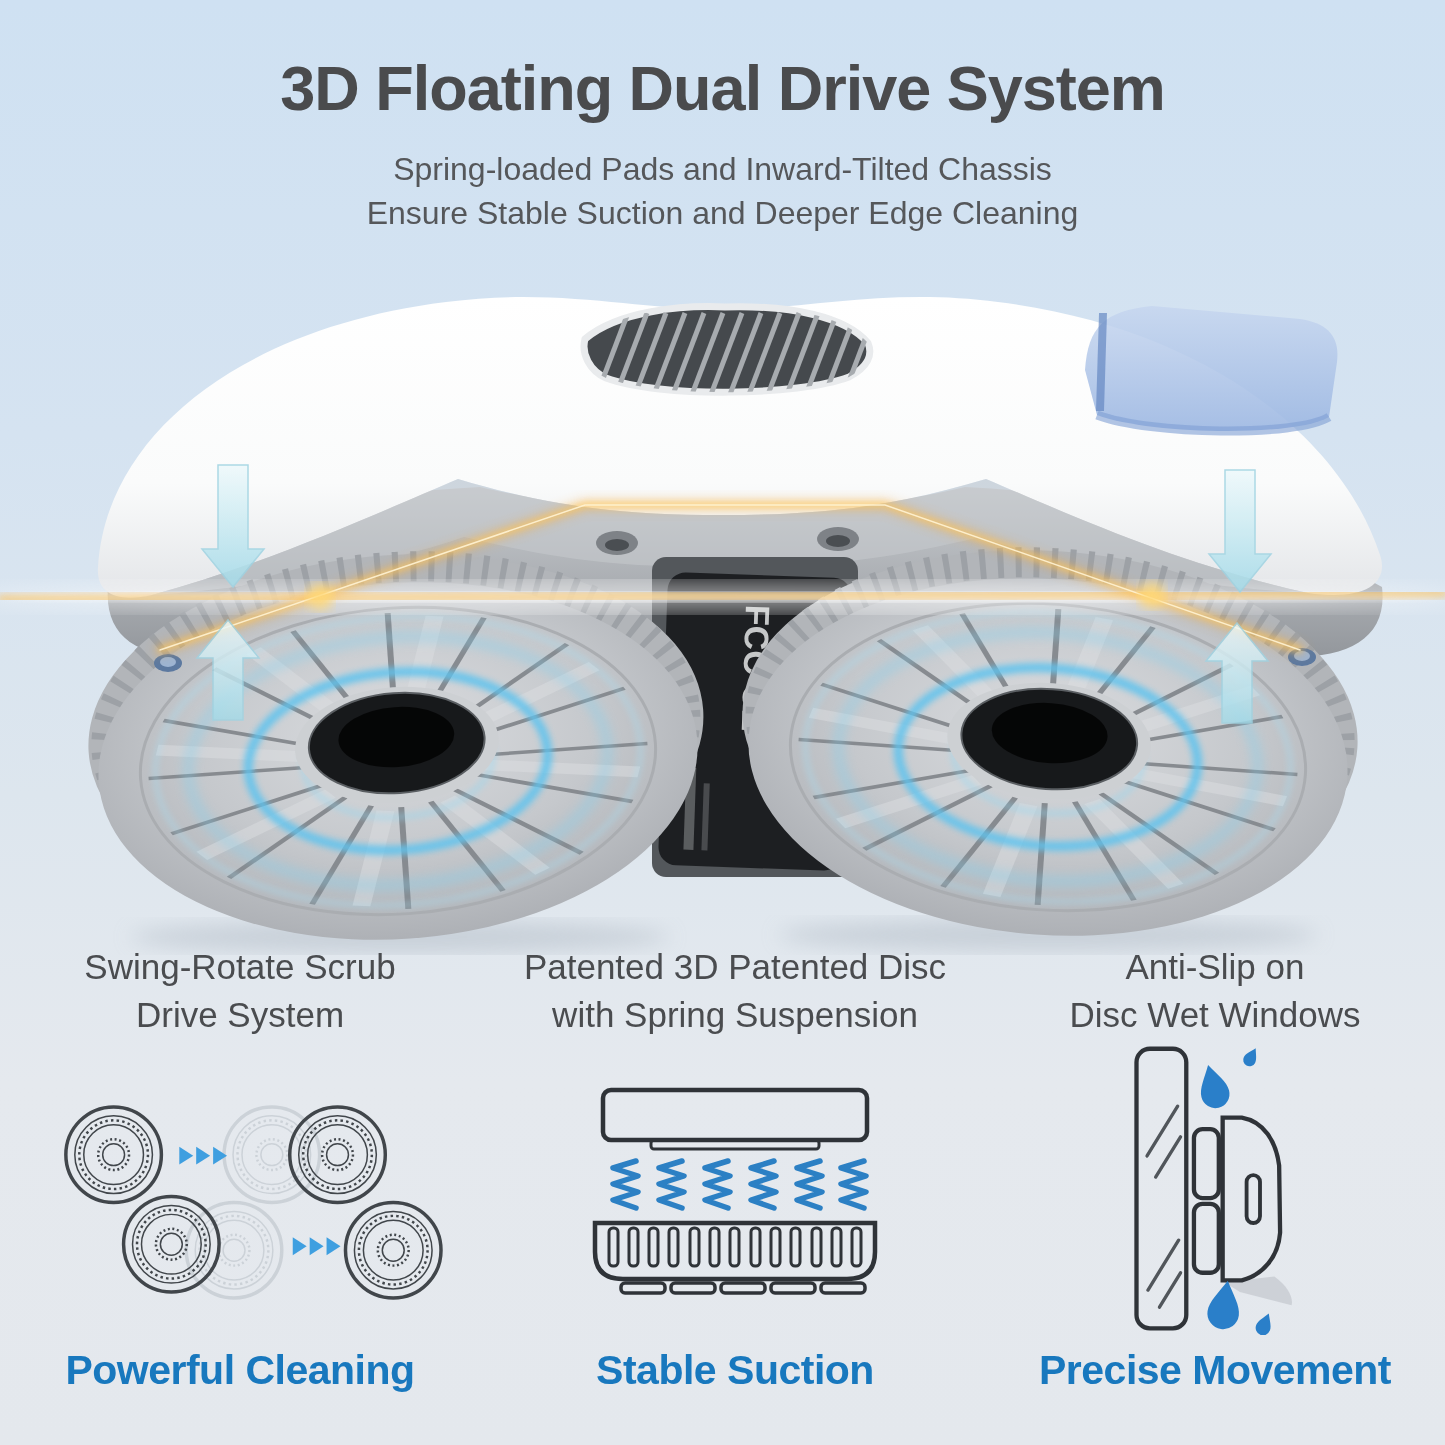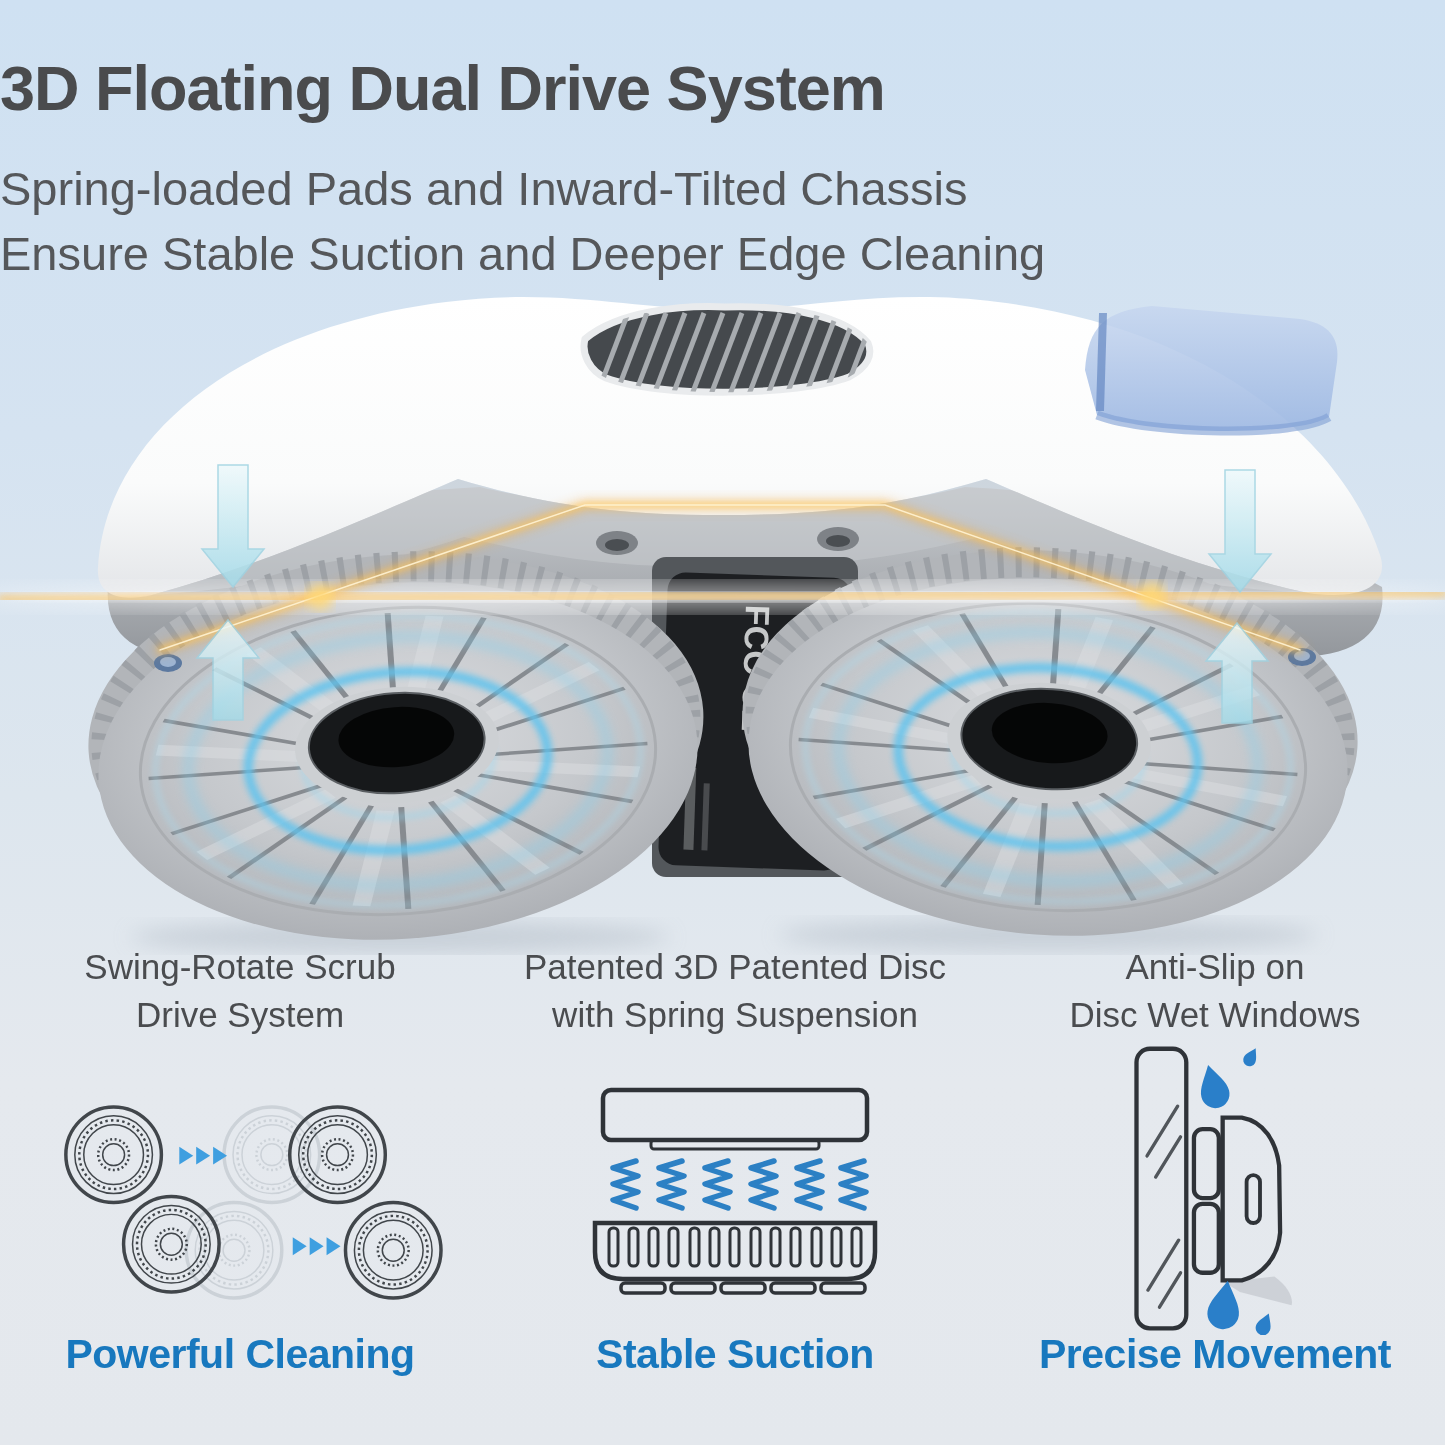--- a/index.html
+++ b/index.html
@@ -1,39 +1,39 @@
 <!DOCTYPE html>
 <html><head>
 <meta charset="utf-8">
 <style>
   html,body{margin:0;padding:0;}
   .canvas{
     position:relative; width:1445px; height:1445px; overflow:hidden;
     font-family:"Liberation Sans", sans-serif;
     background:linear-gradient(180deg,#cfe1f2 0%, #d5e3f1 30%, #dde6ee 55%, #e5e9ee 75%, #e4e8ed 100%);
   }
-  .header{position:absolute; top:54px; left:0; width:100%; }
+  .header{position:absolute; top:54px; left:0; width:100%; text-align:center;}
   .title{
     font-size:63px; font-weight:bold; color:#4a4b4d; letter-spacing:-1px; line-height:1.1;
   }
   .subtitle{
-    margin-top:34px; font-size:47px; color:#55575a; line-height:1.38; font-weight:normal;
+    margin-top:24px; font-size:32px; color:#55575a; line-height:1.38; font-weight:normal;
   }
   .hero{position:absolute; top:265px; left:0; width:1445px; height:690px;}
   .features{position:absolute; top:943px; left:0; width:1445px;}
   .feature{position:absolute; top:0; text-align:center;}
   .f1{left:15px;  width:450px;text-align:center;}
   .f2{left:478px; width:514px;}
   .f3{left:995px; width:440px;}
   .feature-heading{
     font-size:35px; color:#4a4c4f; line-height:1.37; height:108px; font-weight:normal;
   }
   .icon-box{height:276px; display:flex; align-items:center; justify-content:center;}
   .feature-label{
-    font-size:41px; font-weight:bold; color:#1878be; margin-top:4px; letter-spacing:-0.5px;
+    font-size:41px; font-weight:bold; color:#1878be; margin-top:20px; letter-spacing:-0.5px;
   }
 </style>
 </head>
 <body>
 
 <div class="canvas">
 
   <div class="header">
     <div class="title">3D Floating Dual Drive System</div>
     <div class="subtitle">

